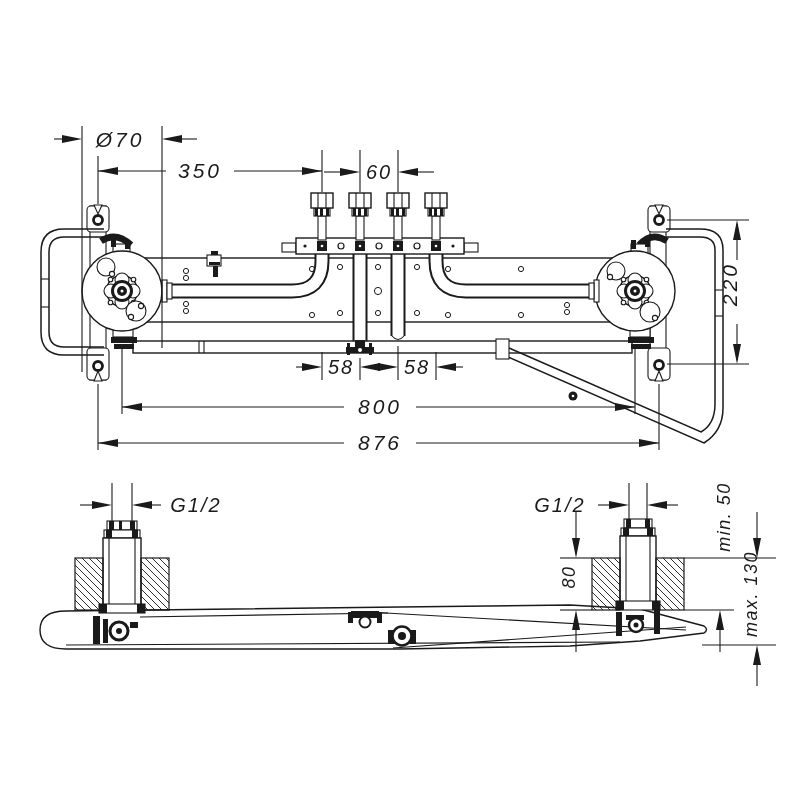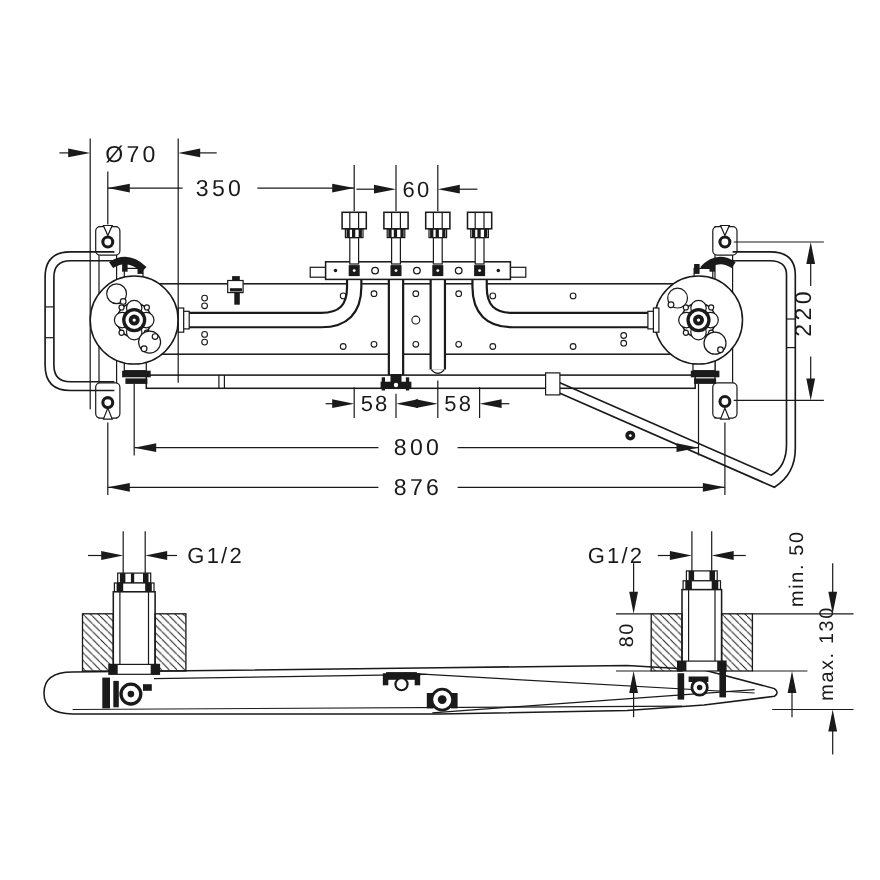--- a/index.html
+++ b/index.html
@@ -1,16 +1,16 @@
 <!DOCTYPE html>
 <html><head>
 <meta charset="utf-8">
 <style>
   html,body{margin:0;padding:0;background:#fff;}
-  .stage{width:800px;height:800px;background:#fff;position:relative;font-family:"Liberation Sans",sans-serif;}
+  .stage{width:800px;height:800px;background:#fff;position:relative;font-family:"Liberation Sans",sans-serif;font-style:italic;}
   svg{display:block;}
   text{fill:#1a1a1a;font-family:"Liberation Sans",sans-serif;}
   .dim{font-size:21px;letter-spacing:3px;}
   .dimS{font-size:20px;letter-spacing:2px;}
   .dimR{font-size:18px;letter-spacing:1.5px;}
   .ln{stroke:#1a1a1a;stroke-width:1.1;fill:none;}
   .ol{stroke:#1a1a1a;stroke-width:1.4;fill:#fff;}
   .olt{stroke:#1a1a1a;stroke-width:1.1;fill:#fff;}
   .blk{fill:#1a1a1a;stroke:none;}
   .tube{stroke:#1a1a1a;stroke-width:1.5;fill:none;}

